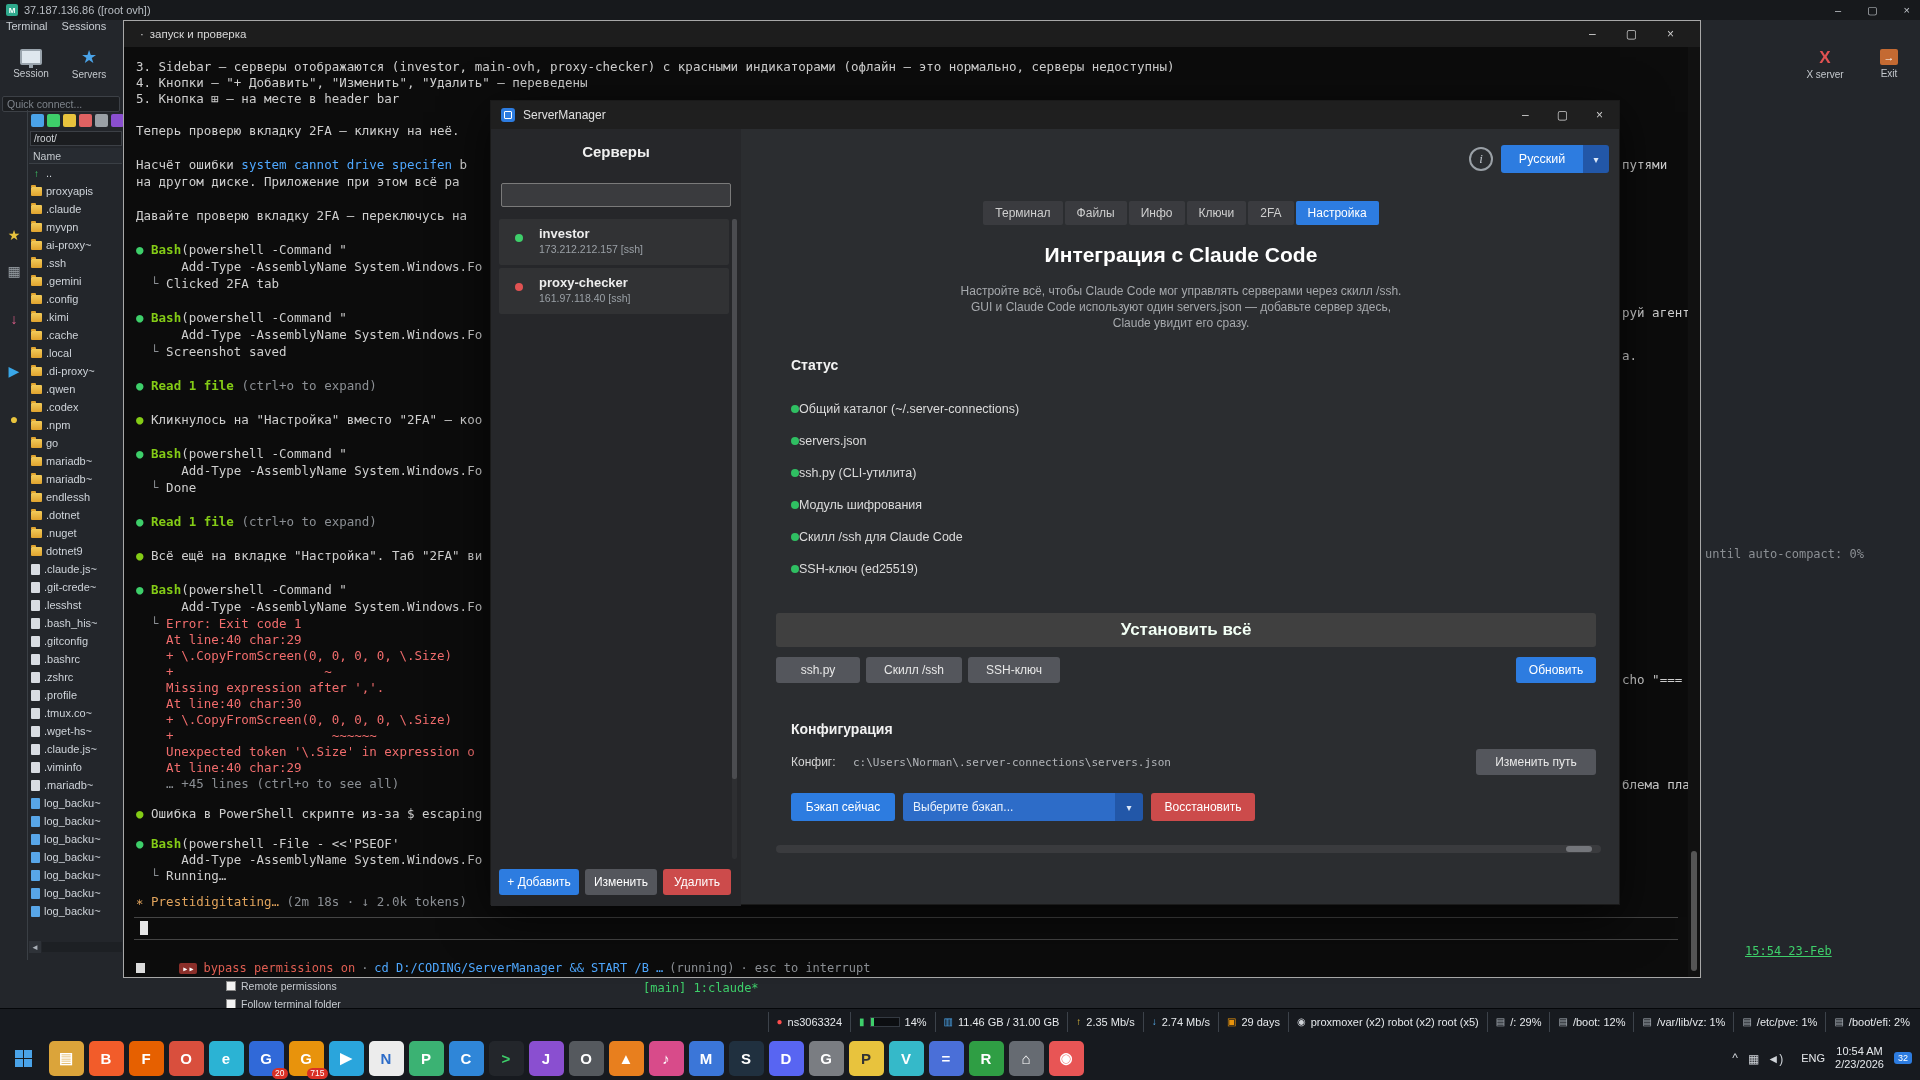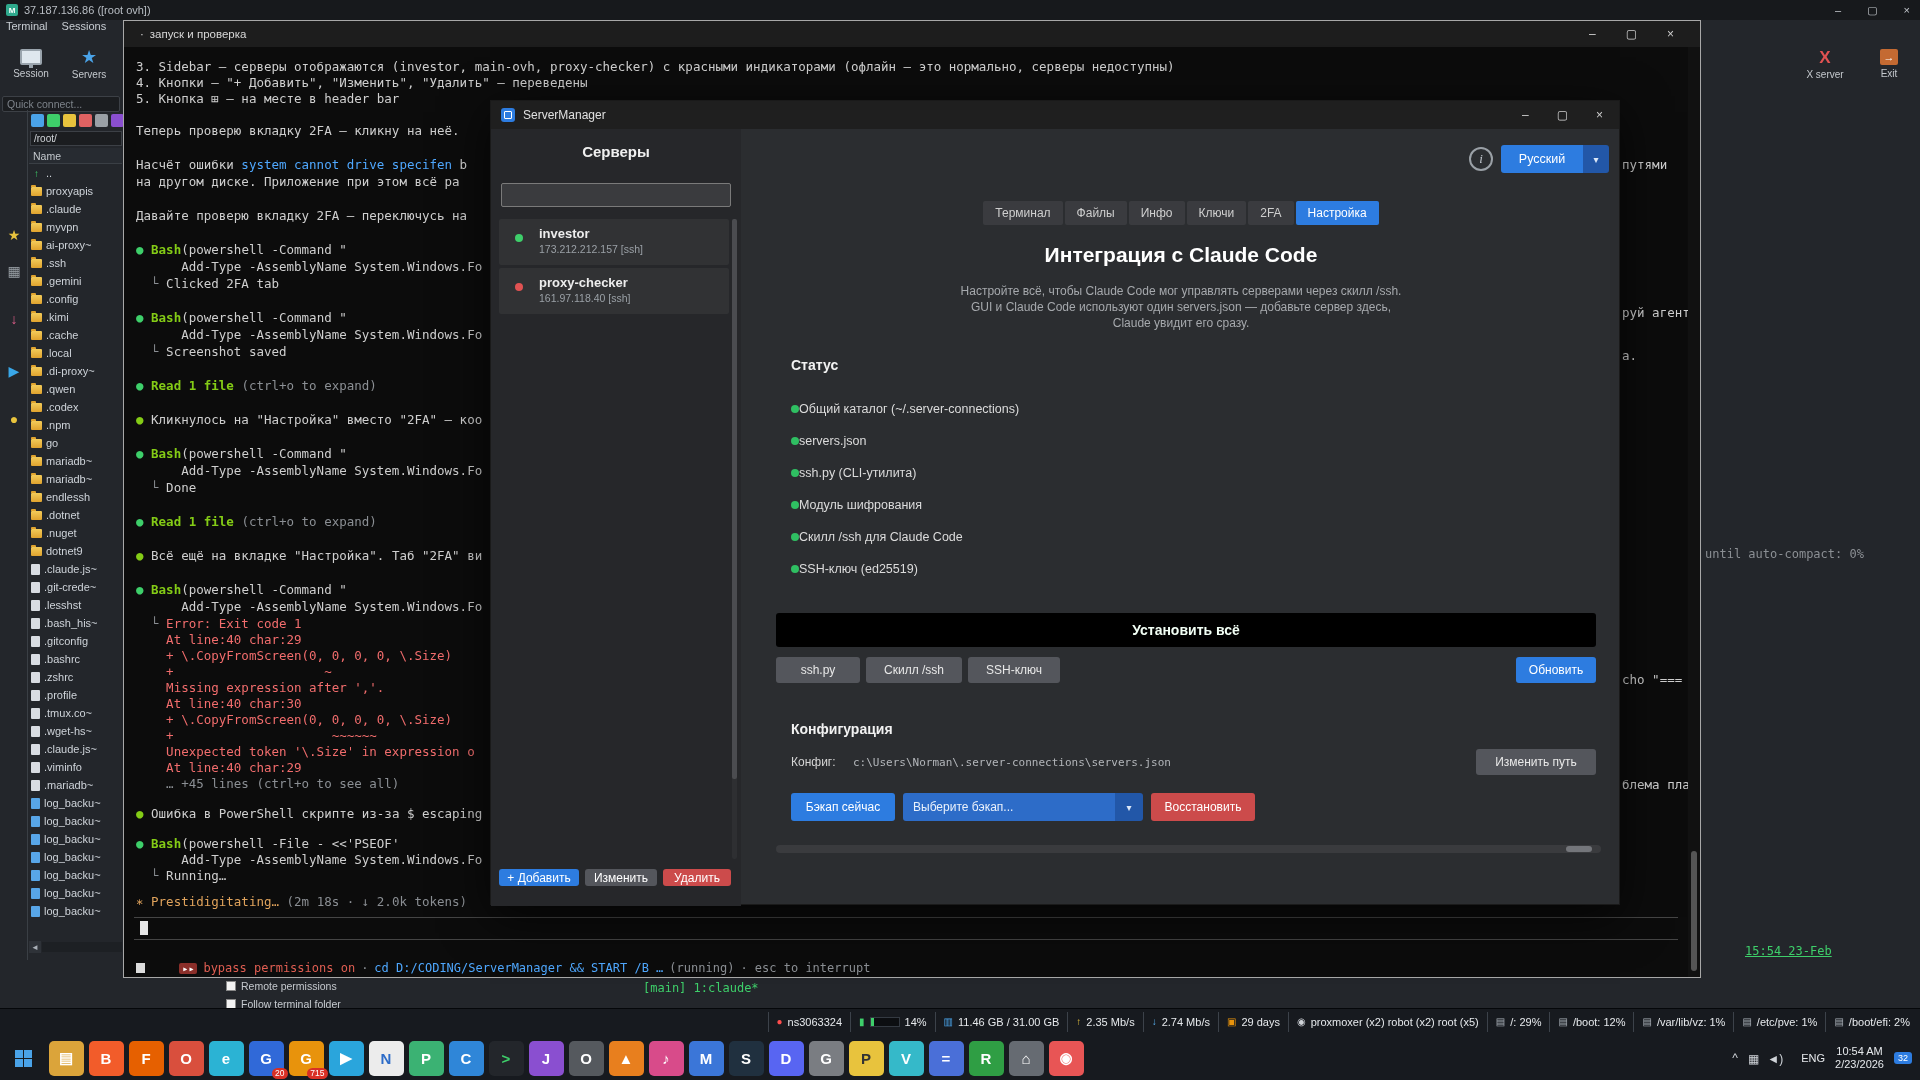--- a/index.html
+++ b/index.html
@@ -85,21 +85,21 @@
   .sm-side-h{position:absolute;left:0;top:42px;width:250px;text-align:center;font-size:15px;font-weight:bold;color:#f0f0f0}
   .sm-search{position:absolute;left:10px;top:82px;width:230px;height:24px;background:#3a3b3e;
     border:1px solid #7a7a7a;border-radius:2px;color:#e8e8e8;font-size:12px;padding:0 6px}
   .sm-servers{position:absolute;left:8px;top:118px;width:230px}
   .srv{height:46px;background:#313234;border-radius:2px;margin-bottom:3px;position:relative;padding:7px 0 0 40px}
   .srv-dot{position:absolute;left:16px;top:15px;width:8px;height:8px;border-radius:50%}
   .srv-name{font-size:13px;font-weight:bold;color:#ededed}
   .srv-ip{font-size:10.5px;color:#9aa0a6;margin-top:2px}
   .sm-side-scroll{position:absolute;left:241px;top:118px;width:5px;height:640px;background:#2e2f32;border-radius:2px}
   .sm-side-thumb{position:absolute;left:0;top:0;width:5px;height:560px;background:#4b4c50;border-radius:2px}
-  .sbtn{position:absolute;top:768px;height:17px;border-radius:3px;color:#fff;font-size:12px;
+  .sbtn{position:absolute;top:768px;height:26px;border-radius:3px;color:#fff;font-size:12px;
     display:flex;align-items:center;justify-content:center;border:none;cursor:pointer}
   .sbtn-add{left:8px;width:80px;background:#2d7ce0}
   .sbtn-edit{left:94px;width:72px;background:#54565c}
   .sbtn-del{left:172px;width:68px;background:#cc4b4b}
   .sm-main{position:absolute;left:250px;top:28px;right:0;bottom:0;background:#2b2d30}
   .sm-info{position:absolute;left:978px;top:46px;width:24px;height:24px;border:2px solid #9aa0a6;
     border-radius:50%;color:#c0c6cd;font-size:13px;font-style:italic;font-family:"Liberation Serif",serif;
     display:flex;align-items:center;justify-content:center}
   .sm-lang{position:absolute;left:1010px;top:44px;width:108px;height:28px;display:flex;border-radius:3px;overflow:hidden}
   .sm-lang-label{flex:1;background:#2d7ce0;color:#fff;font-size:12.5px;display:flex;align-items:center;justify-content:center}
@@ -107,22 +107,22 @@
   .sm-tabs{position:absolute;left:250px;top:100px;width:880px;display:flex;justify-content:center;gap:2px}
   .sm-tab{height:24px;padding:0 12px;background:#3a3b3f;color:#cfcfcf;font-size:12px;
     display:flex;align-items:center;border-radius:2px}
   .sm-tab.active{background:#2d7ce0;color:#fff}
   .sm-h1{position:absolute;left:250px;top:142px;width:880px;text-align:center;font-size:21px;font-weight:bold;color:#fff}
   .sm-desc{position:absolute;left:250px;top:182px;width:880px;text-align:center;font-size:12px;color:#a6a9ad;line-height:16px}
   .sm-sec-title{position:absolute;font-size:14px;font-weight:bold;color:#f2f2f2}
   .sm-status-items{position:absolute;left:300px;top:292px}
   .stat-item{height:32px;display:flex;align-items:center;gap:0;font-size:12.5px;color:#dcdcdc}
   .stat-dot{width:8px;height:8px;border-radius:50%;background:#2fbf62}
-  .sm-install{position:absolute;left:285px;top:512px;width:820px;height:34px;background:#000000;
-    border:none;border-radius:3px;color:#f2fff5;font-size:14px;font-weight:bold;cursor:pointer}
+  .sm-install{position:absolute;left:285px;top:512px;width:820px;height:34px;background:#404040;
+    border:none;border-radius:3px;color:#f2fff5;font-size:17px;font-weight:bold;cursor:pointer}
   .tool-btn{position:absolute;top:556px;height:26px;background:#54565c;border:none;border-radius:3px;
     color:#e8e8e8;font-size:12px;cursor:pointer}
   .sm-refresh{position:absolute;left:1025px;top:556px;width:80px;height:26px;background:#2d7ce0;
     border:none;border-radius:3px;color:#fff;font-size:12px;cursor:pointer}
   .sm-cfg-label{position:absolute;left:300px;top:654px;font-size:12px;color:#d5d5d5}
   .sm-cfg-path{position:absolute;left:362px;top:655px;font-family:"DejaVu Sans Mono",monospace;font-size:11px;color:#b3b6ba}
   .sm-cfg-change{position:absolute;left:985px;top:648px;width:120px;height:26px;background:#54565c;
     border:none;border-radius:3px;color:#e8e8e8;font-size:12px;cursor:pointer}
   .sm-backup{position:absolute;left:300px;top:692px;width:104px;height:28px;background:#2d7ce0;
     border:none;border-radius:3px;color:#fff;font-size:12px;cursor:pointer}

